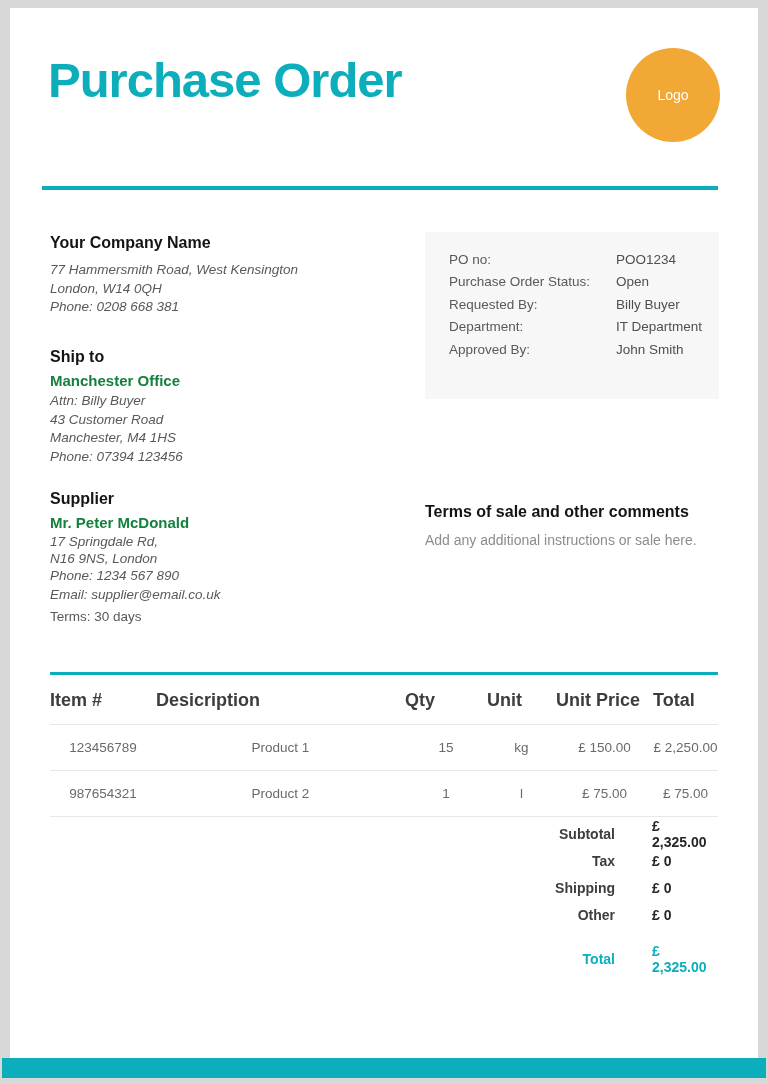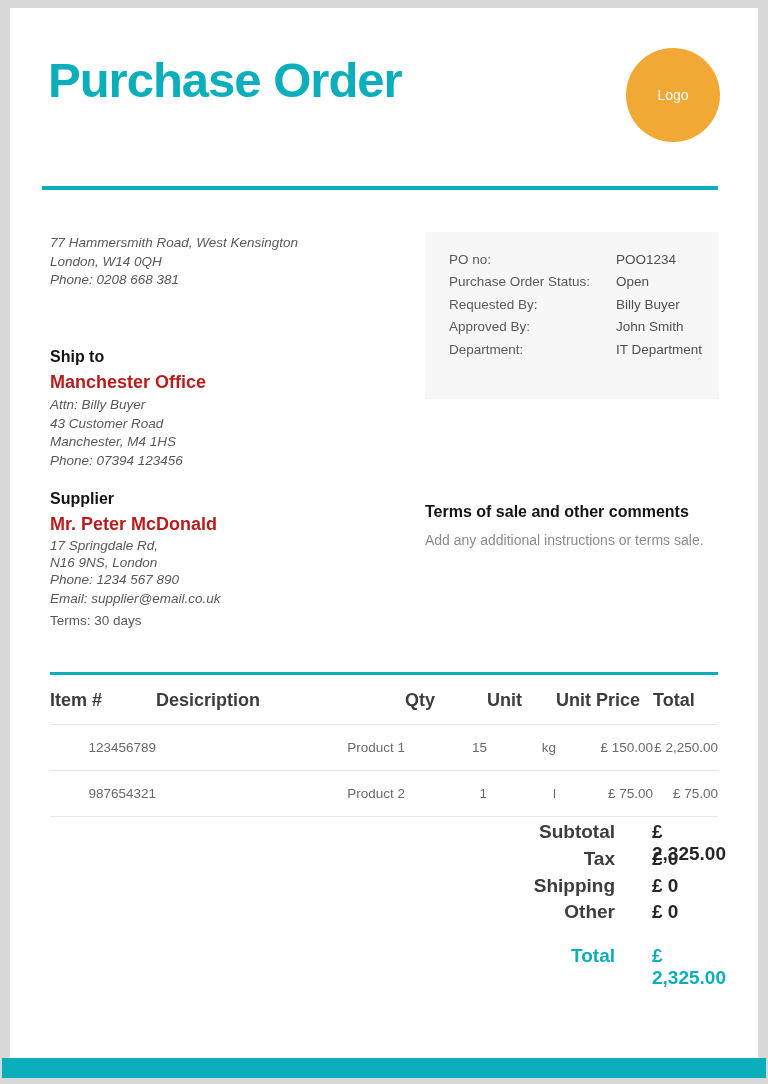--- a/index.html
+++ b/index.html
@@ -50,23 +50,23 @@
     background: var(--accent);
   }
   .abs { position: absolute; }
   h2.sec {
     font-size: 16px;
     font-weight: 700;
     color: #141414;
     margin-bottom: 9px;
   }
   .sub-name {
-    font-size: 18px;
-    font-weight: 700;
-    color: #b91c1c;
+    font-size: 15px;
+    font-weight: 700;
+    color: #15803d;
     margin-bottom: 3px;
   }
   .addr {
     font-style: italic;
     color: #595959;
     font-size: 13.5px;
     line-height: 18.5px;
   }
   .plain {
     color: #595959;
@@ -107,37 +107,37 @@
   }
   th {
     text-align: left;
     font-size: 18px;
     font-weight: 700;
     color: #3d3d3d;
     padding: 15px 0 13px 0;
     border-bottom: 1px solid #e8e8e8;
   }
   td {
-    text-align: right;
+    text-align: center;
     font-size: 13.5px;
     color: #6a6a6a;
     padding: 15px 0 15px 0;
     border-bottom: 1px solid #e8e8e8;
   }
   
   .totals {
     left: 425px; top: 821px;
     width: 293px;
   }
   .tot-row {
     display: flex;
     justify-content: flex-end;
-    align-items: flex-start;
+    align-items: center;
     height: 26.8px;
-    font-size: 19px;
+    font-size: 14px;
   }
   .tot-label {
     font-weight: 700;
     color: #3d3d3d;
     text-align: right;
   }
   .tot-value {
     width: 66px;
     margin-left: 37px;
     font-weight: 700;
@@ -161,20 +161,21 @@
 
   <div class="title">Purchase Order</div>
 
   <div class="logo">
     <span>Logo</span>
   </div>
 
   <div class="divider"></div>
 
   <div class="abs" style="left:50px; top:234px; width:360px;">
+    <h2 class="sec">Your Company Name</h2>
     <div class="addr">77 Hammersmith Road, West Kensington</div>
     <div class="addr">London, W14 0QH</div>
     <div class="addr">Phone: 0208 668 381</div>
   </div>
 
   <div class="abs" style="left:50px; top:348px; width:360px;">
     <h2 class="sec" style="margin-bottom:6px;">Ship to</h2>
     <div class="sub-name">Manchester Office</div>
     <div class="addr">Attn: Billy Buyer</div>
     <div class="addr">43 Customer Road</div>
@@ -189,42 +190,42 @@
     </div>
     <div class="po-row">
       <span class="po-label">Purchase Order Status:</span>
       <span class="po-value">Open</span>
     </div>
     <div class="po-row">
       <span class="po-label">Requested By:</span>
       <span class="po-value">Billy Buyer</span>
     </div>
     <div class="po-row">
+      <span class="po-label">Department:</span>
+      <span class="po-value">IT Department</span>
+    </div>
+    <div class="po-row">
       <span class="po-label">Approved By:</span>
       <span class="po-value">John Smith</span>
-    </div>
-    <div class="po-row">
-      <span class="po-label">Department:</span>
-      <span class="po-value">IT Department</span>
     </div>
   </div>
 
   <div class="abs" style="left:50px; top:490px; width:360px;">
     <h2 class="sec" style="margin-bottom:6px;">Supplier</h2>
     <div class="sub-name">Mr. Peter McDonald</div>
     <div class="addr" style="line-height:16.5px;">17 Springdale Rd,</div>
     <div class="addr" style="line-height:16.5px;">N16 9NS, London</div>
     <div class="addr">Phone: 1234 567 890</div>
     <div class="addr">Email: supplier@email.co.uk</div>
     <div class="plain" style="margin-top:4px;">Terms: 30 days</div>
   </div>
 
   <div class="abs" style="left:425px; top:503px; width:300px;">
     <h2 class="sec" style="margin-bottom:11px;">Terms of sale and other comments</h2>
-    <div class="terms-note">Add any additional instructions or terms sale.</div>
+    <div class="terms-note">Add any additional instructions or sale here.</div>
   </div>
 
   <div class="abs items">
     <table>
       <colgroup>
         <col style="width:106px">
           <col style="width:249px">
           <col style="width:82px">
         <col style="width:69px">
           <col style="width:97px">

